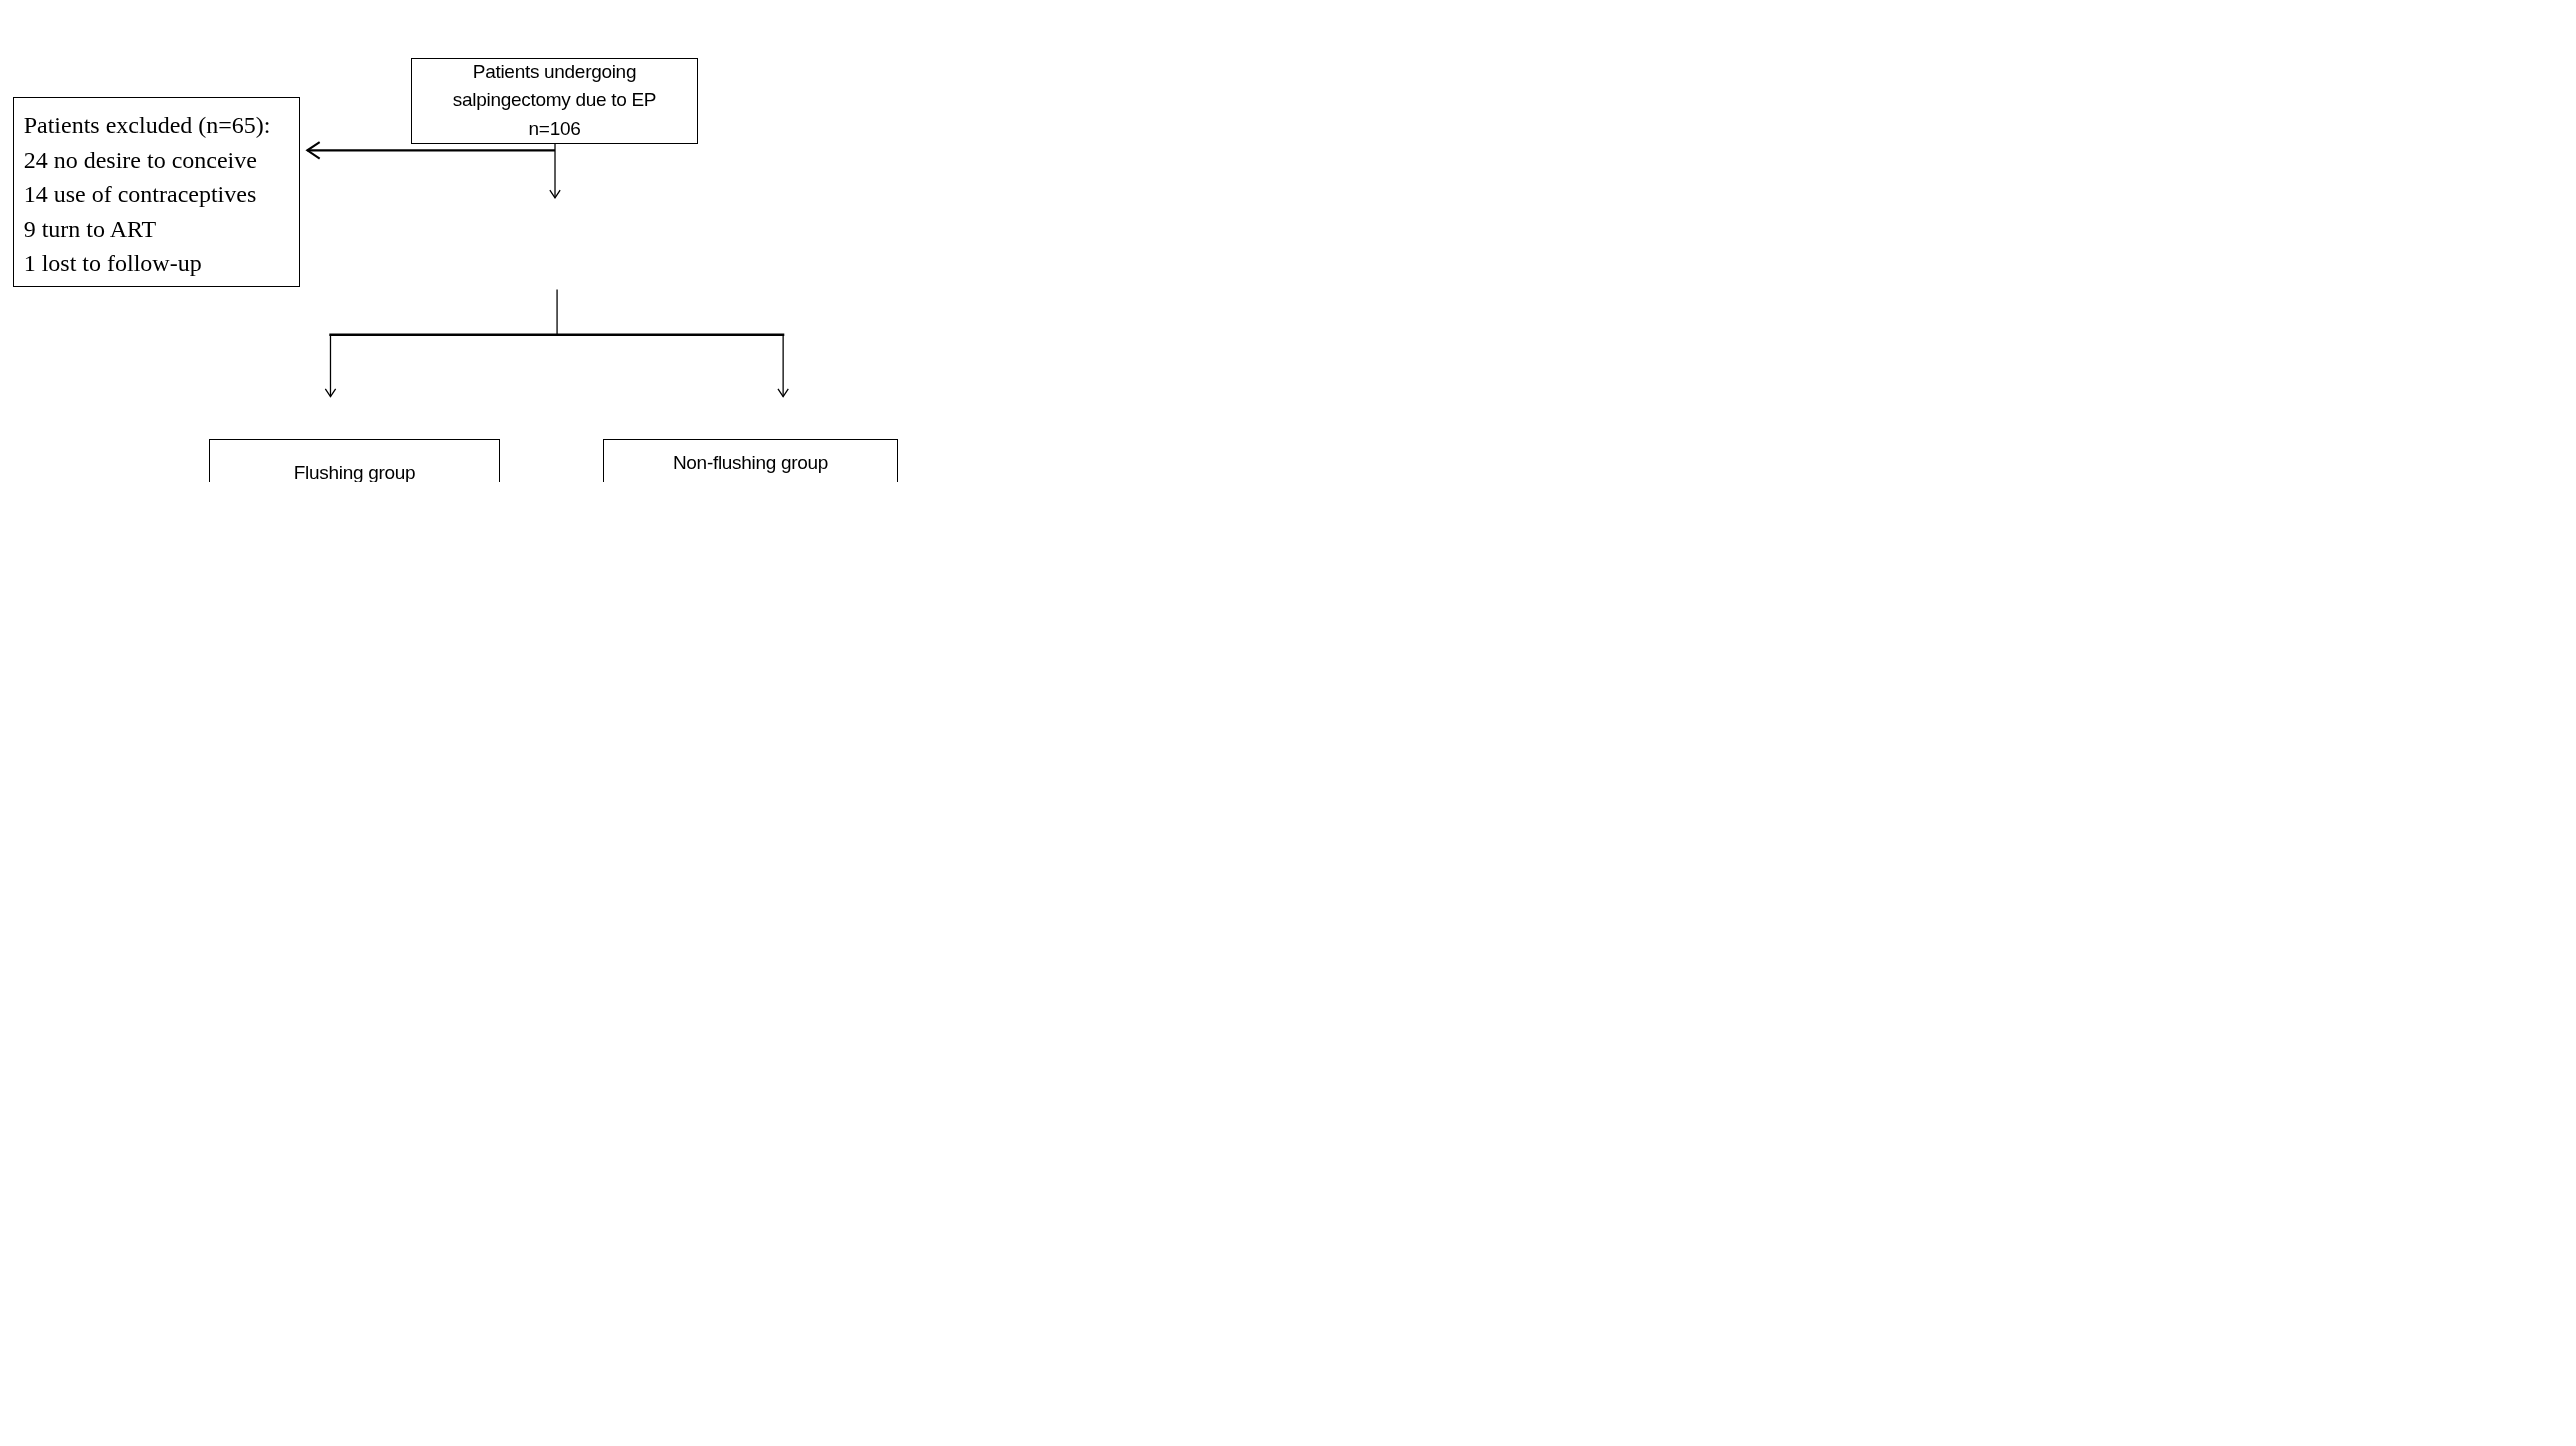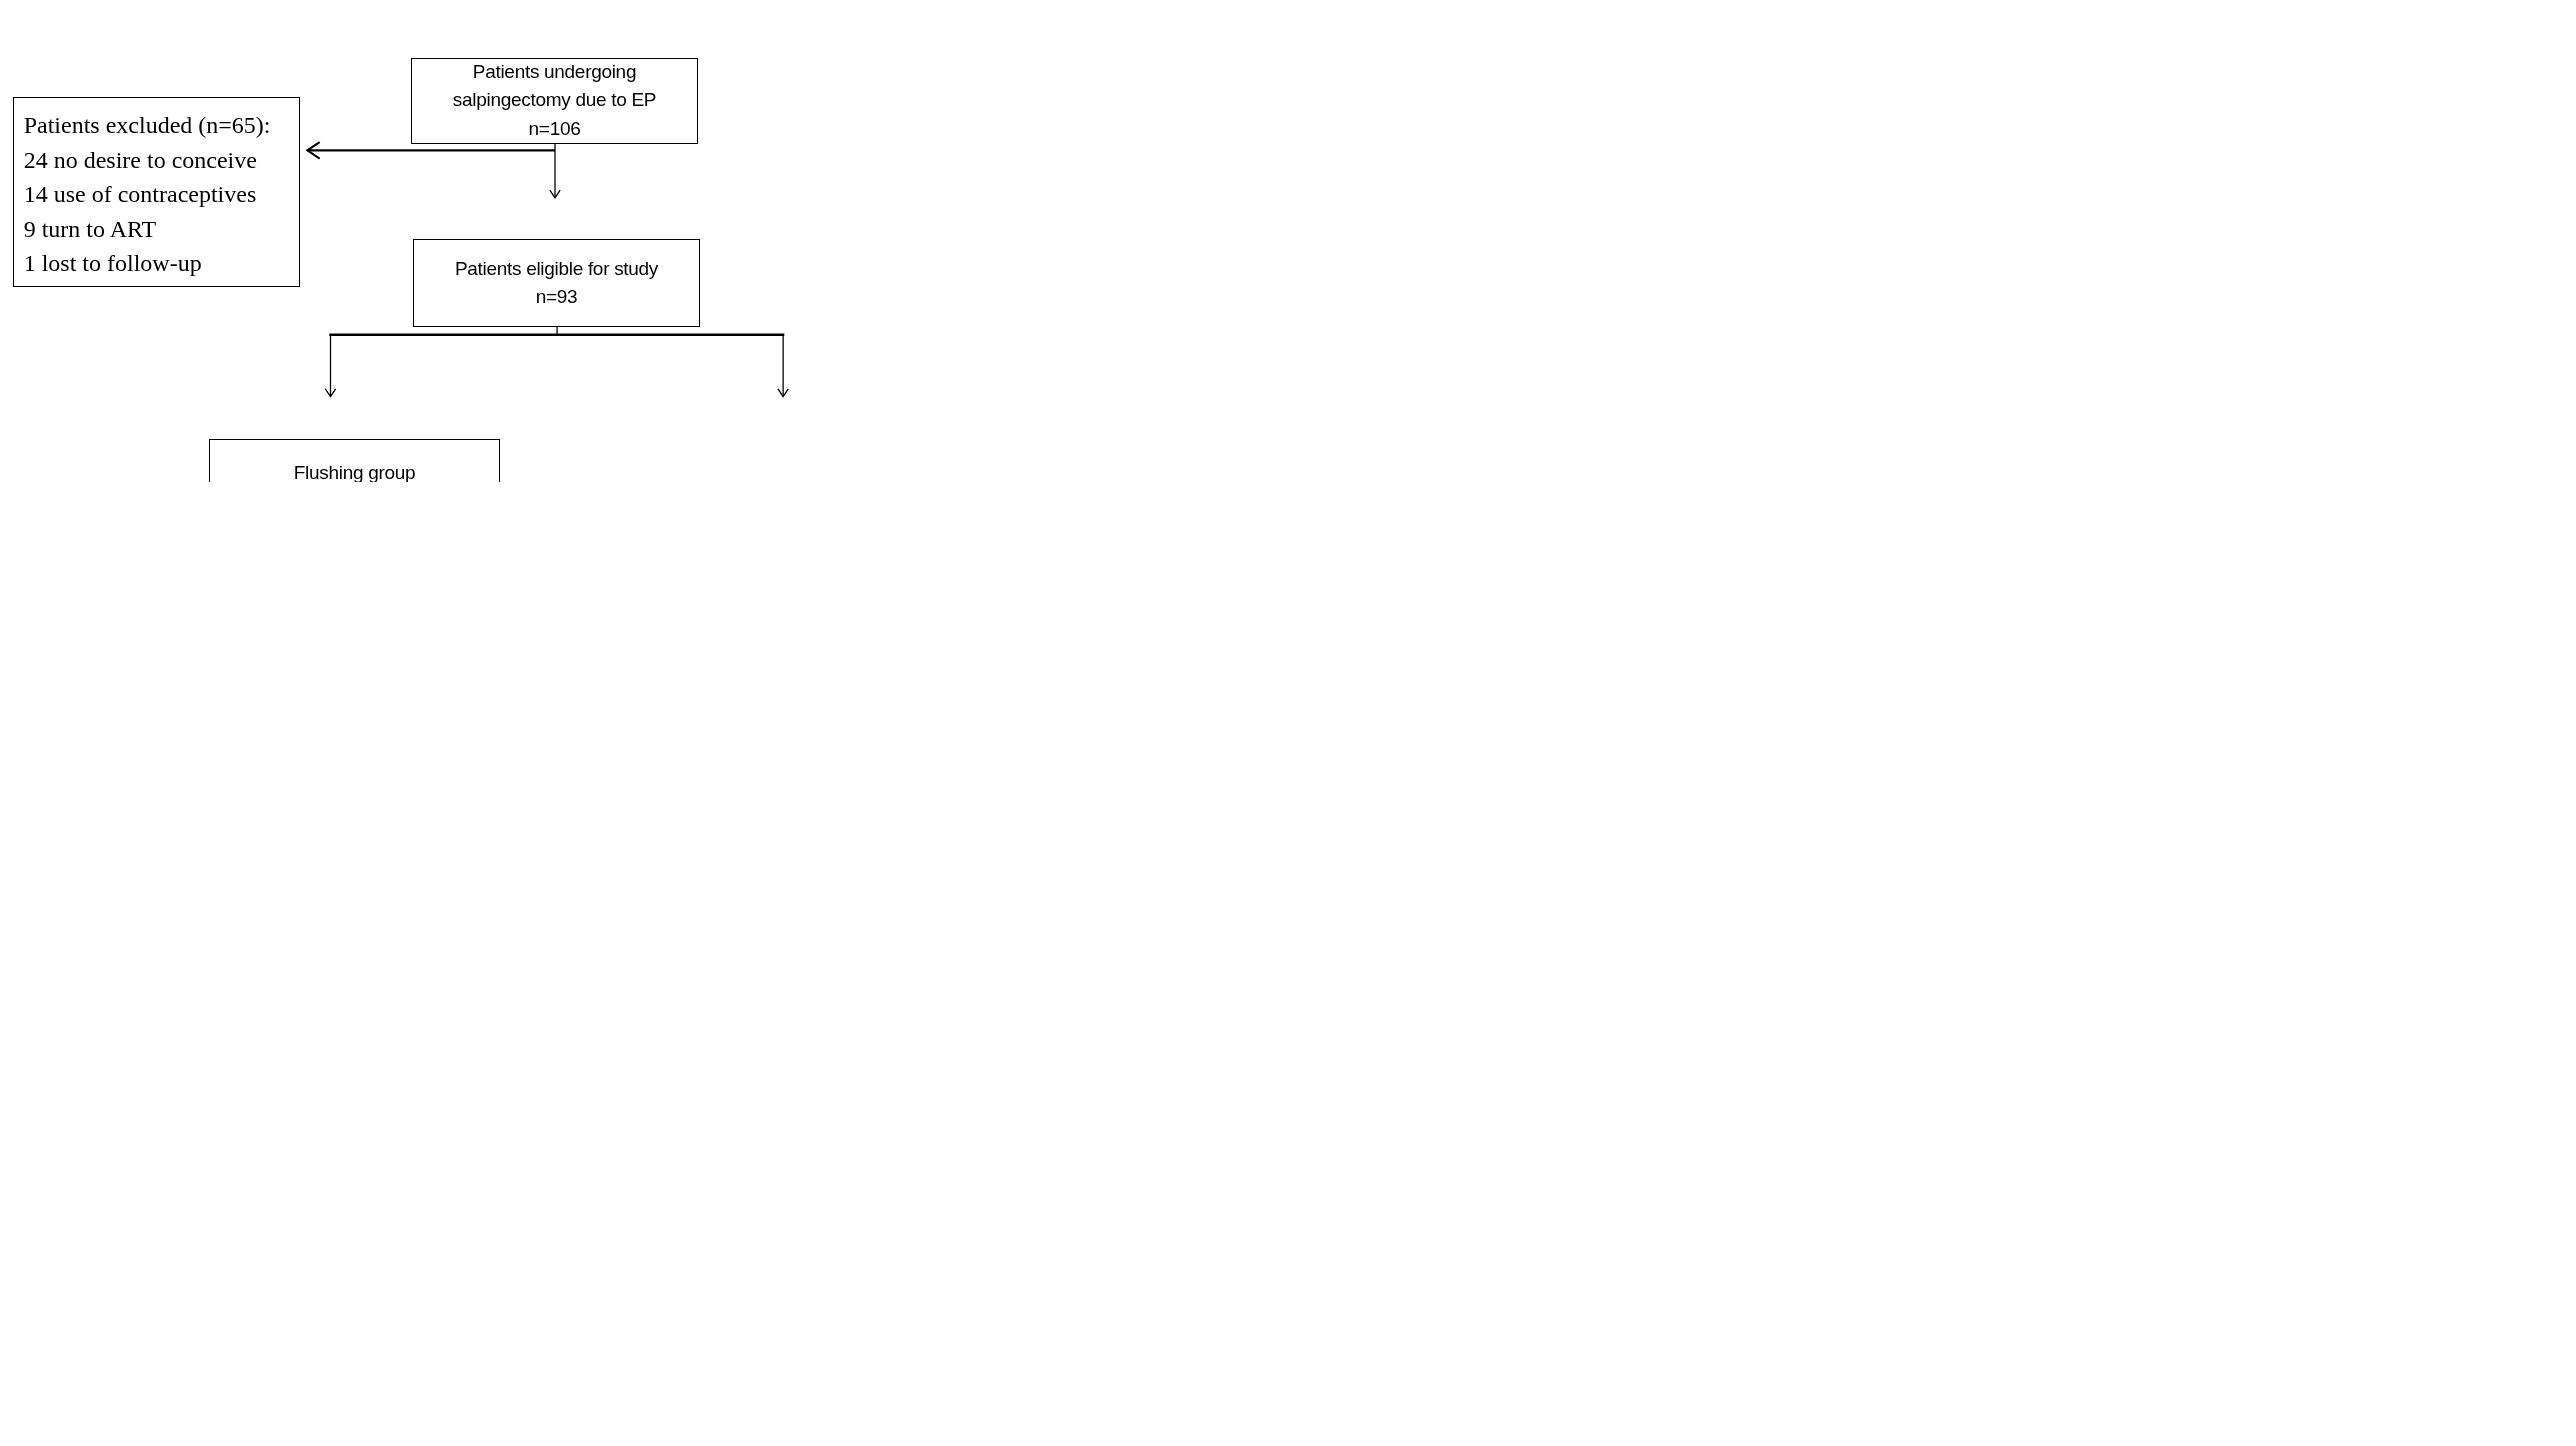--- a/index.html
+++ b/index.html
@@ -85,25 +85,25 @@
   </div>
 
   <div class="box serif box-excluded">
     <div>Patients excluded (n=65):</div>
     <div>24 no desire to conceive</div>
     <div>14 use of contraceptives</div>
     <div>9 turn to ART</div>
     <div>1 lost to follow-up</div>
   </div>
 
-  <div class="box center box-eligible">
-    <div>Patients eligible for study</div>
-    <div>n=93</div>
-  </div>
 
   <div class="box center box-flushing">
     <div>Flushing group</div>
     <div>n=42</div>
   </div>
 
+  <div class="box center box-nonflushing">
+    <div>Non-flushing group</div>
+    <div>n=51</div>
+  </div>
 
 </div>
 
 
 </body></html>

